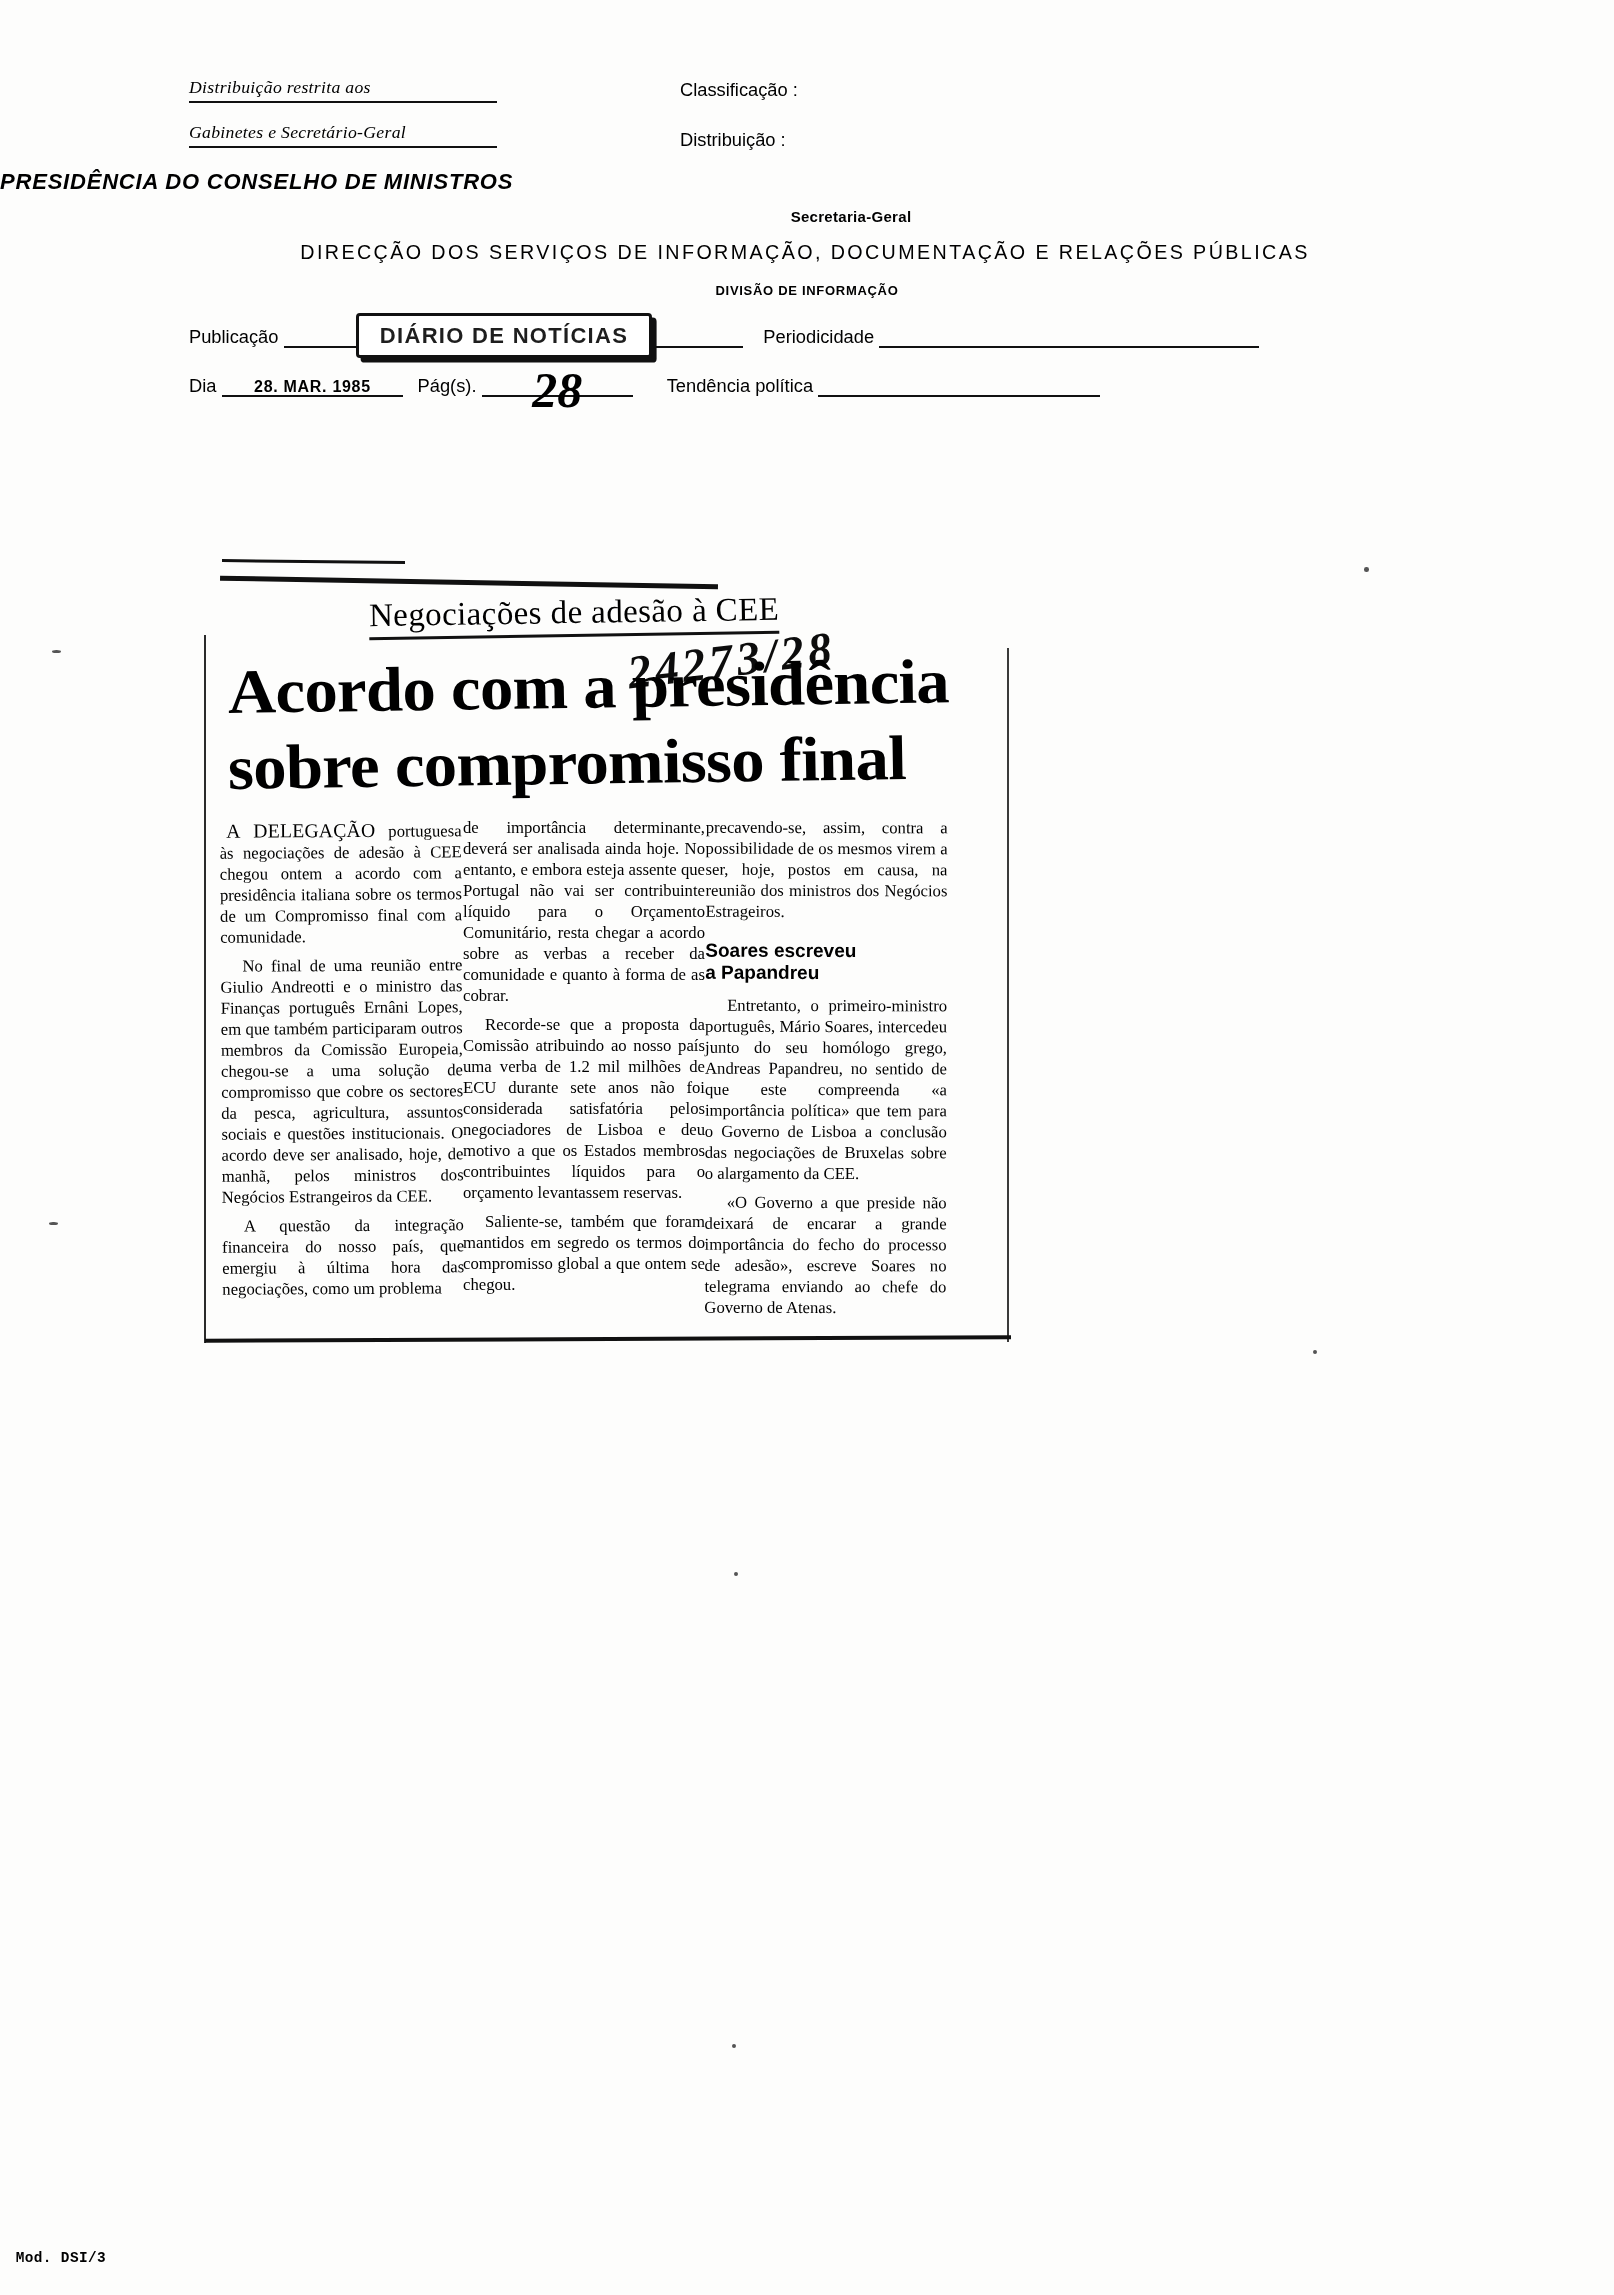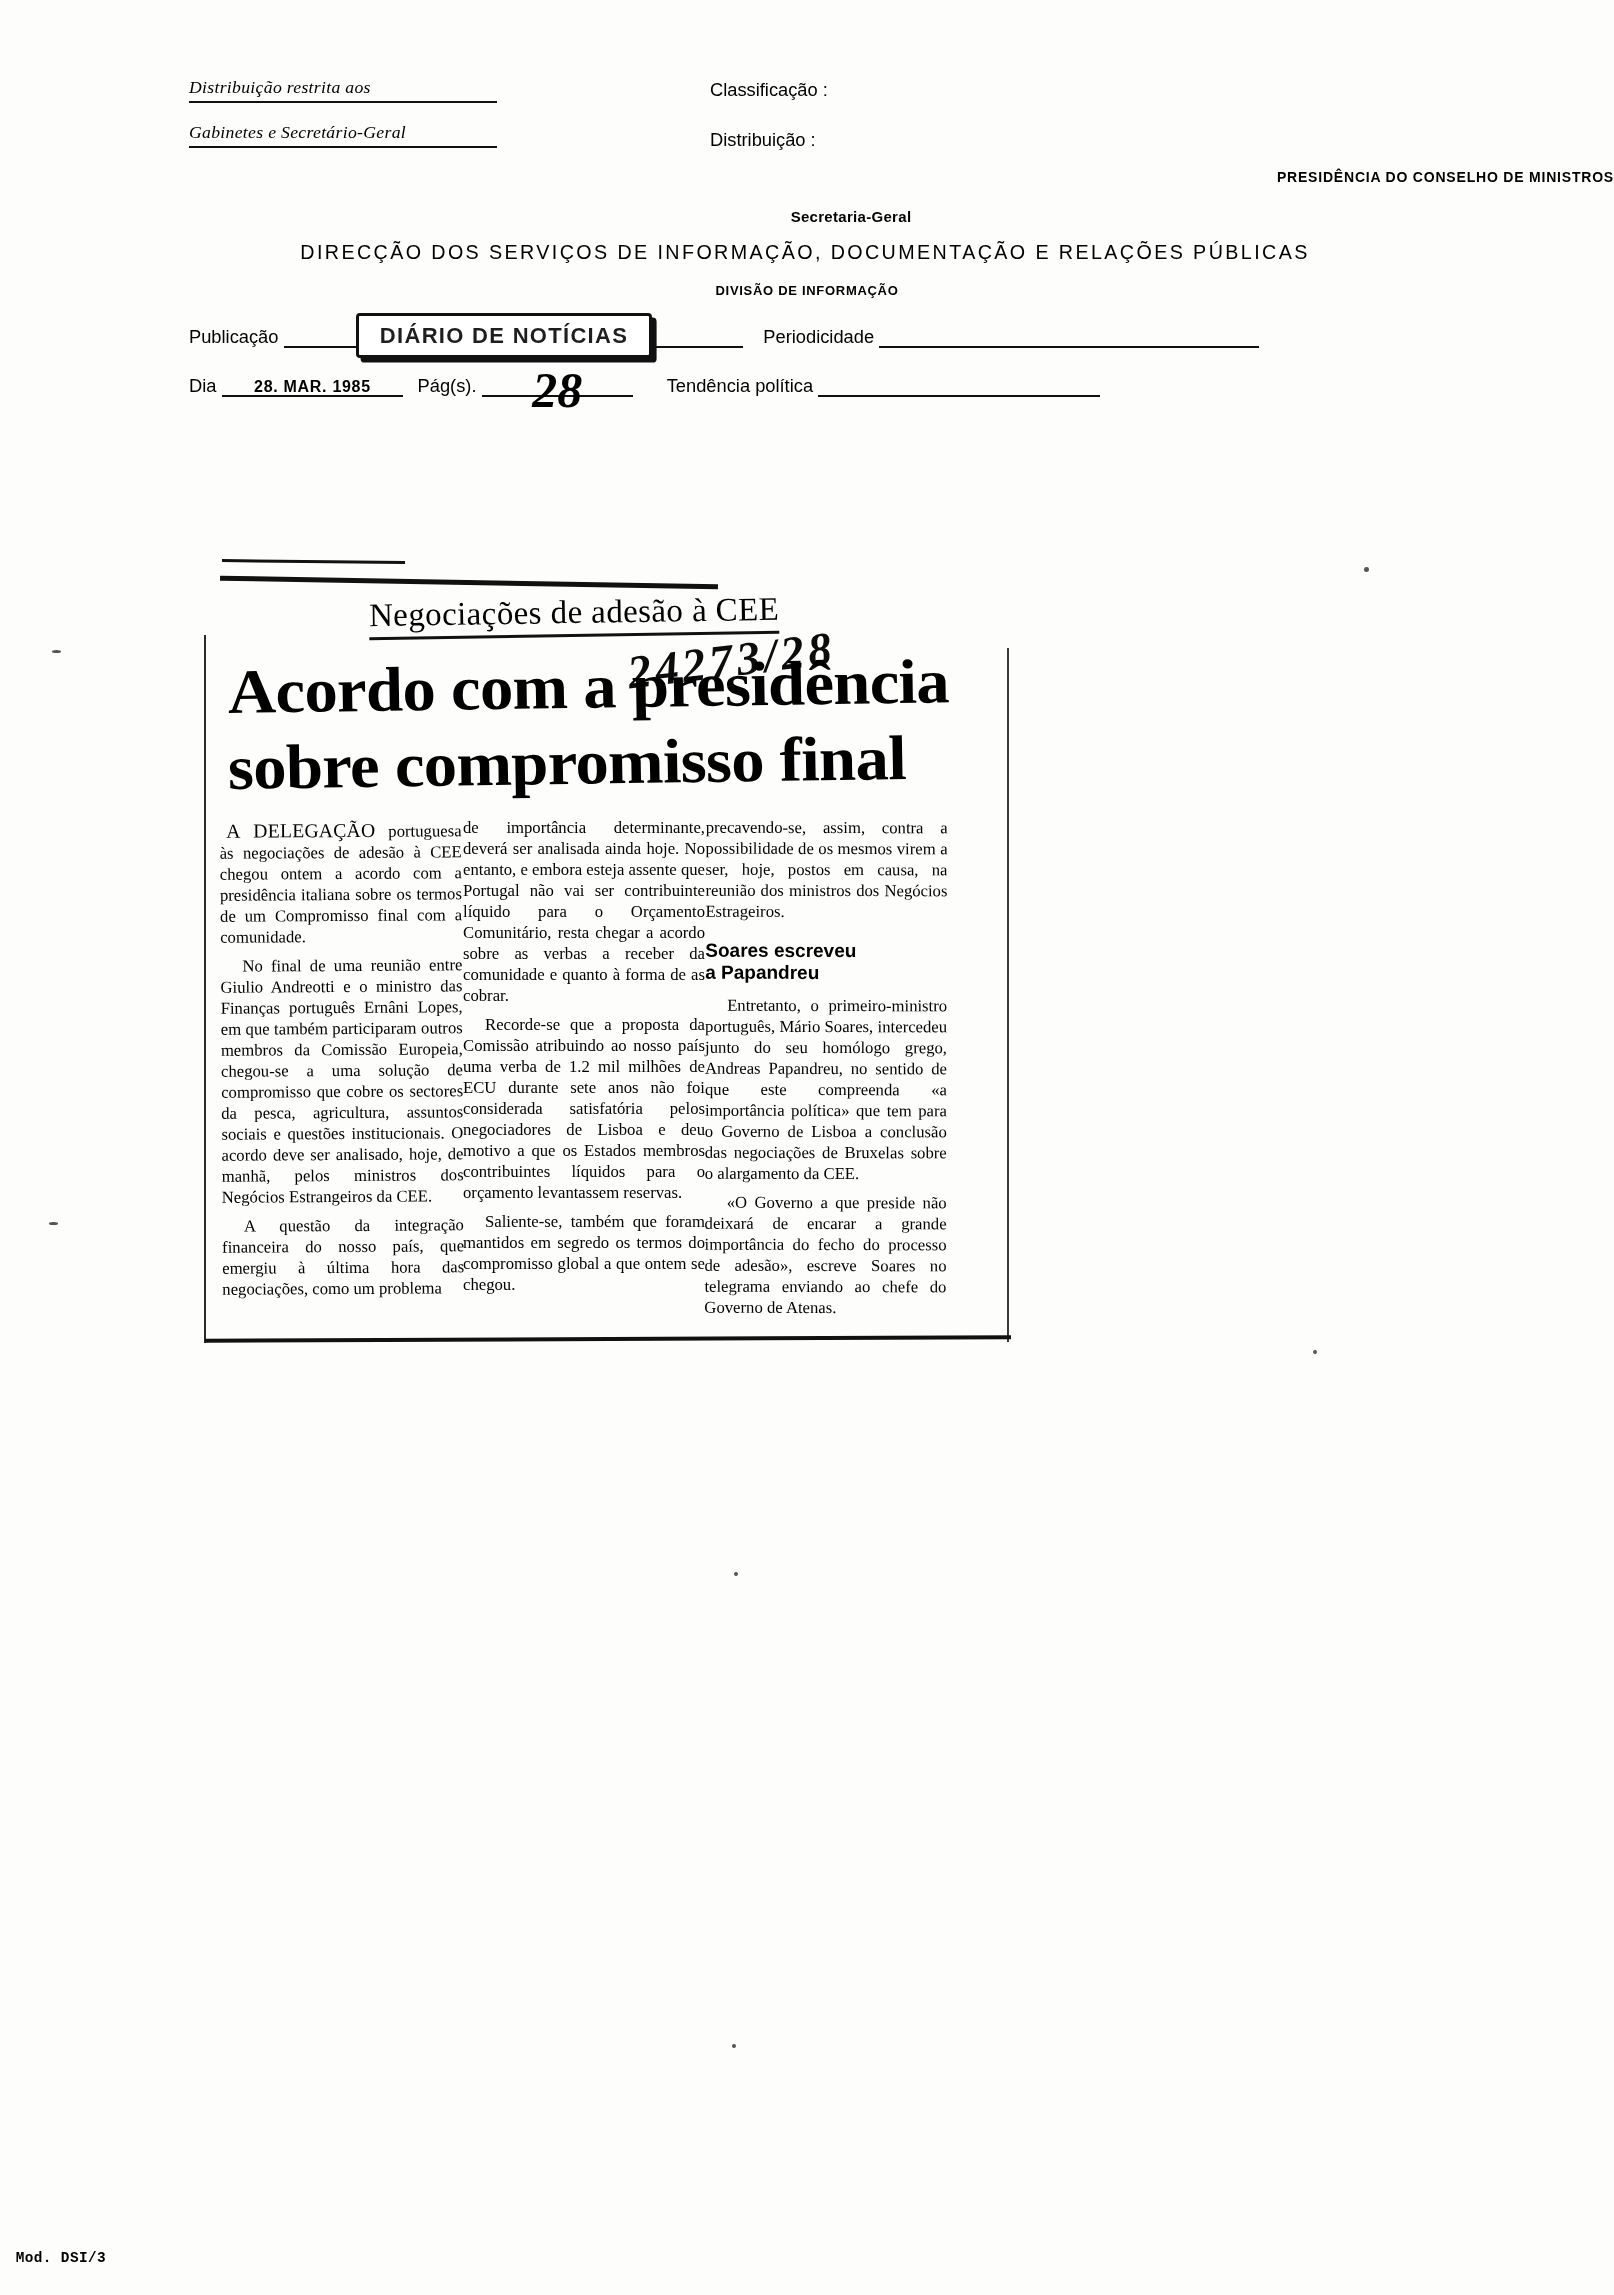--- a/index.html
+++ b/index.html
@@ -36,40 +36,41 @@
     font-weight: normal;
     font-size: 17.7px;
     letter-spacing: 0.3px;
     padding-bottom: 2.6px;
     border-bottom: 2.6px solid #111;
     margin-bottom: 19.7px;
     white-space: nowrap;
   }
   .hdr-right {
     position: absolute;
-    left: 710px;
+    left: 680px;
     top: 79px;
   }
   .hdr-right .line {
     font-family: "Liberation Sans", sans-serif;
     font-size: 18.3px;
     margin-bottom: 27.5px;
     white-space: nowrap;
   }
 
   .org-title {
     position: absolute;
     top: 169px;
     left: 0;
     width: 100%;
-    text-align: right;
-    font-family: "Liberation Sans", sans-serif;
-    font-weight: bold;
-    font-size: 14px;
+    text-align: left;
+    font-family: "Liberation Sans", sans-serif;
+    font-weight: bold;
+    font-size: 22px;
     letter-spacing: 0.8px;
+    font-style: italic;
   }
   .org-sub {
     position: absolute;
     top: 208px;
     left: 0;
     width: 100%;
     text-align: center;
     font-family: "Liberation Sans", sans-serif;
     font-weight: bold;
     font-size: 15px;

